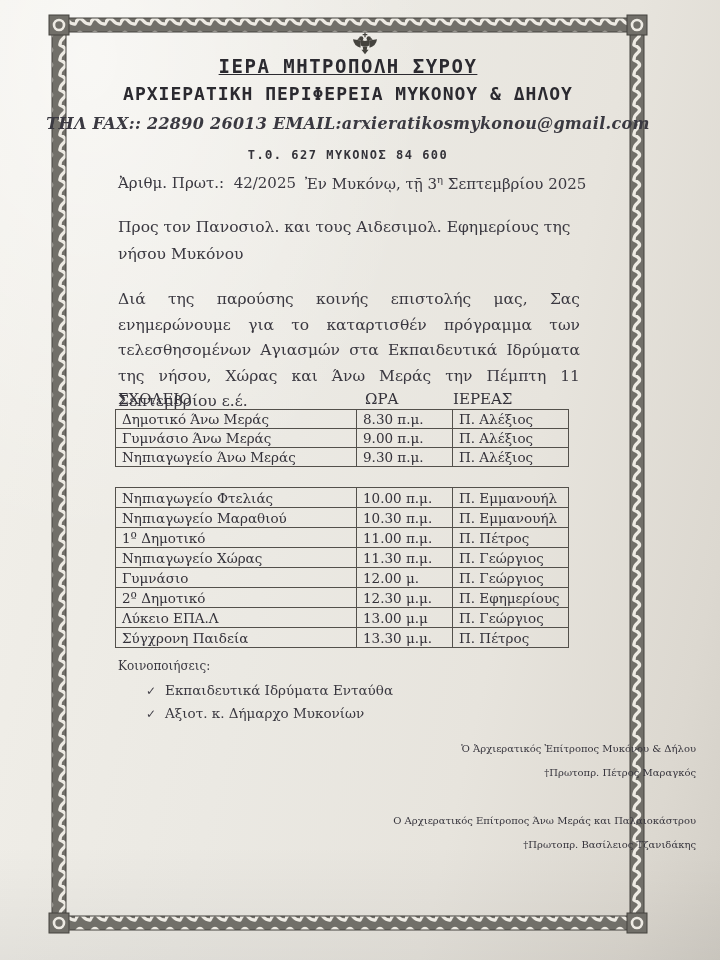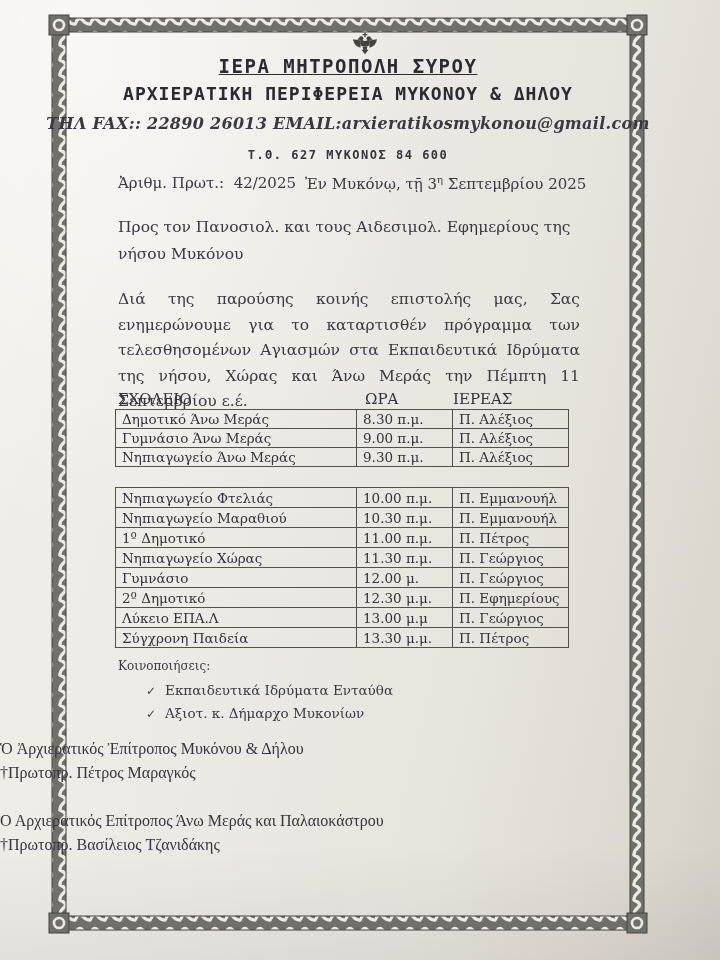--- a/index.html
+++ b/index.html
@@ -42,22 +42,22 @@
   .t1 td{height:18px;}
   .t2 td{height:19px;}
   td.c-school{width:228px;}
   td.c-time{width:83px;}
   td.c-priest{width:103px;}
   .cc{top:659px;left:118px;font-size:13.5px;}
   .cc-title{font-size:12px;margin-bottom:6px;}
   .cc-item{padding-left:28px;line-height:22px;}
   .cc-item .check{margin-right:9px;font-family:"DejaVu Sans", sans-serif;
                   font-size:12px;color:#44424a;}
-  .sig{left:0;right:24px;text-align:left;font-size:16px;line-height:23.5px;
-       color:#36343c;font-family:Liberation Serif, serif;}
+  .sig{left:0;right:24px;text-align:right;font-size:10px;line-height:23.5px;
+       color:#36343c;}
   .sig1{top:737px;}
   .sig2{top:809px;}
 </style>
 </head>
 <body>
 
 <div class="page">
 
   <svg class="frame" width="720" height="960" viewBox="0 0 720 960">
     <defs>

